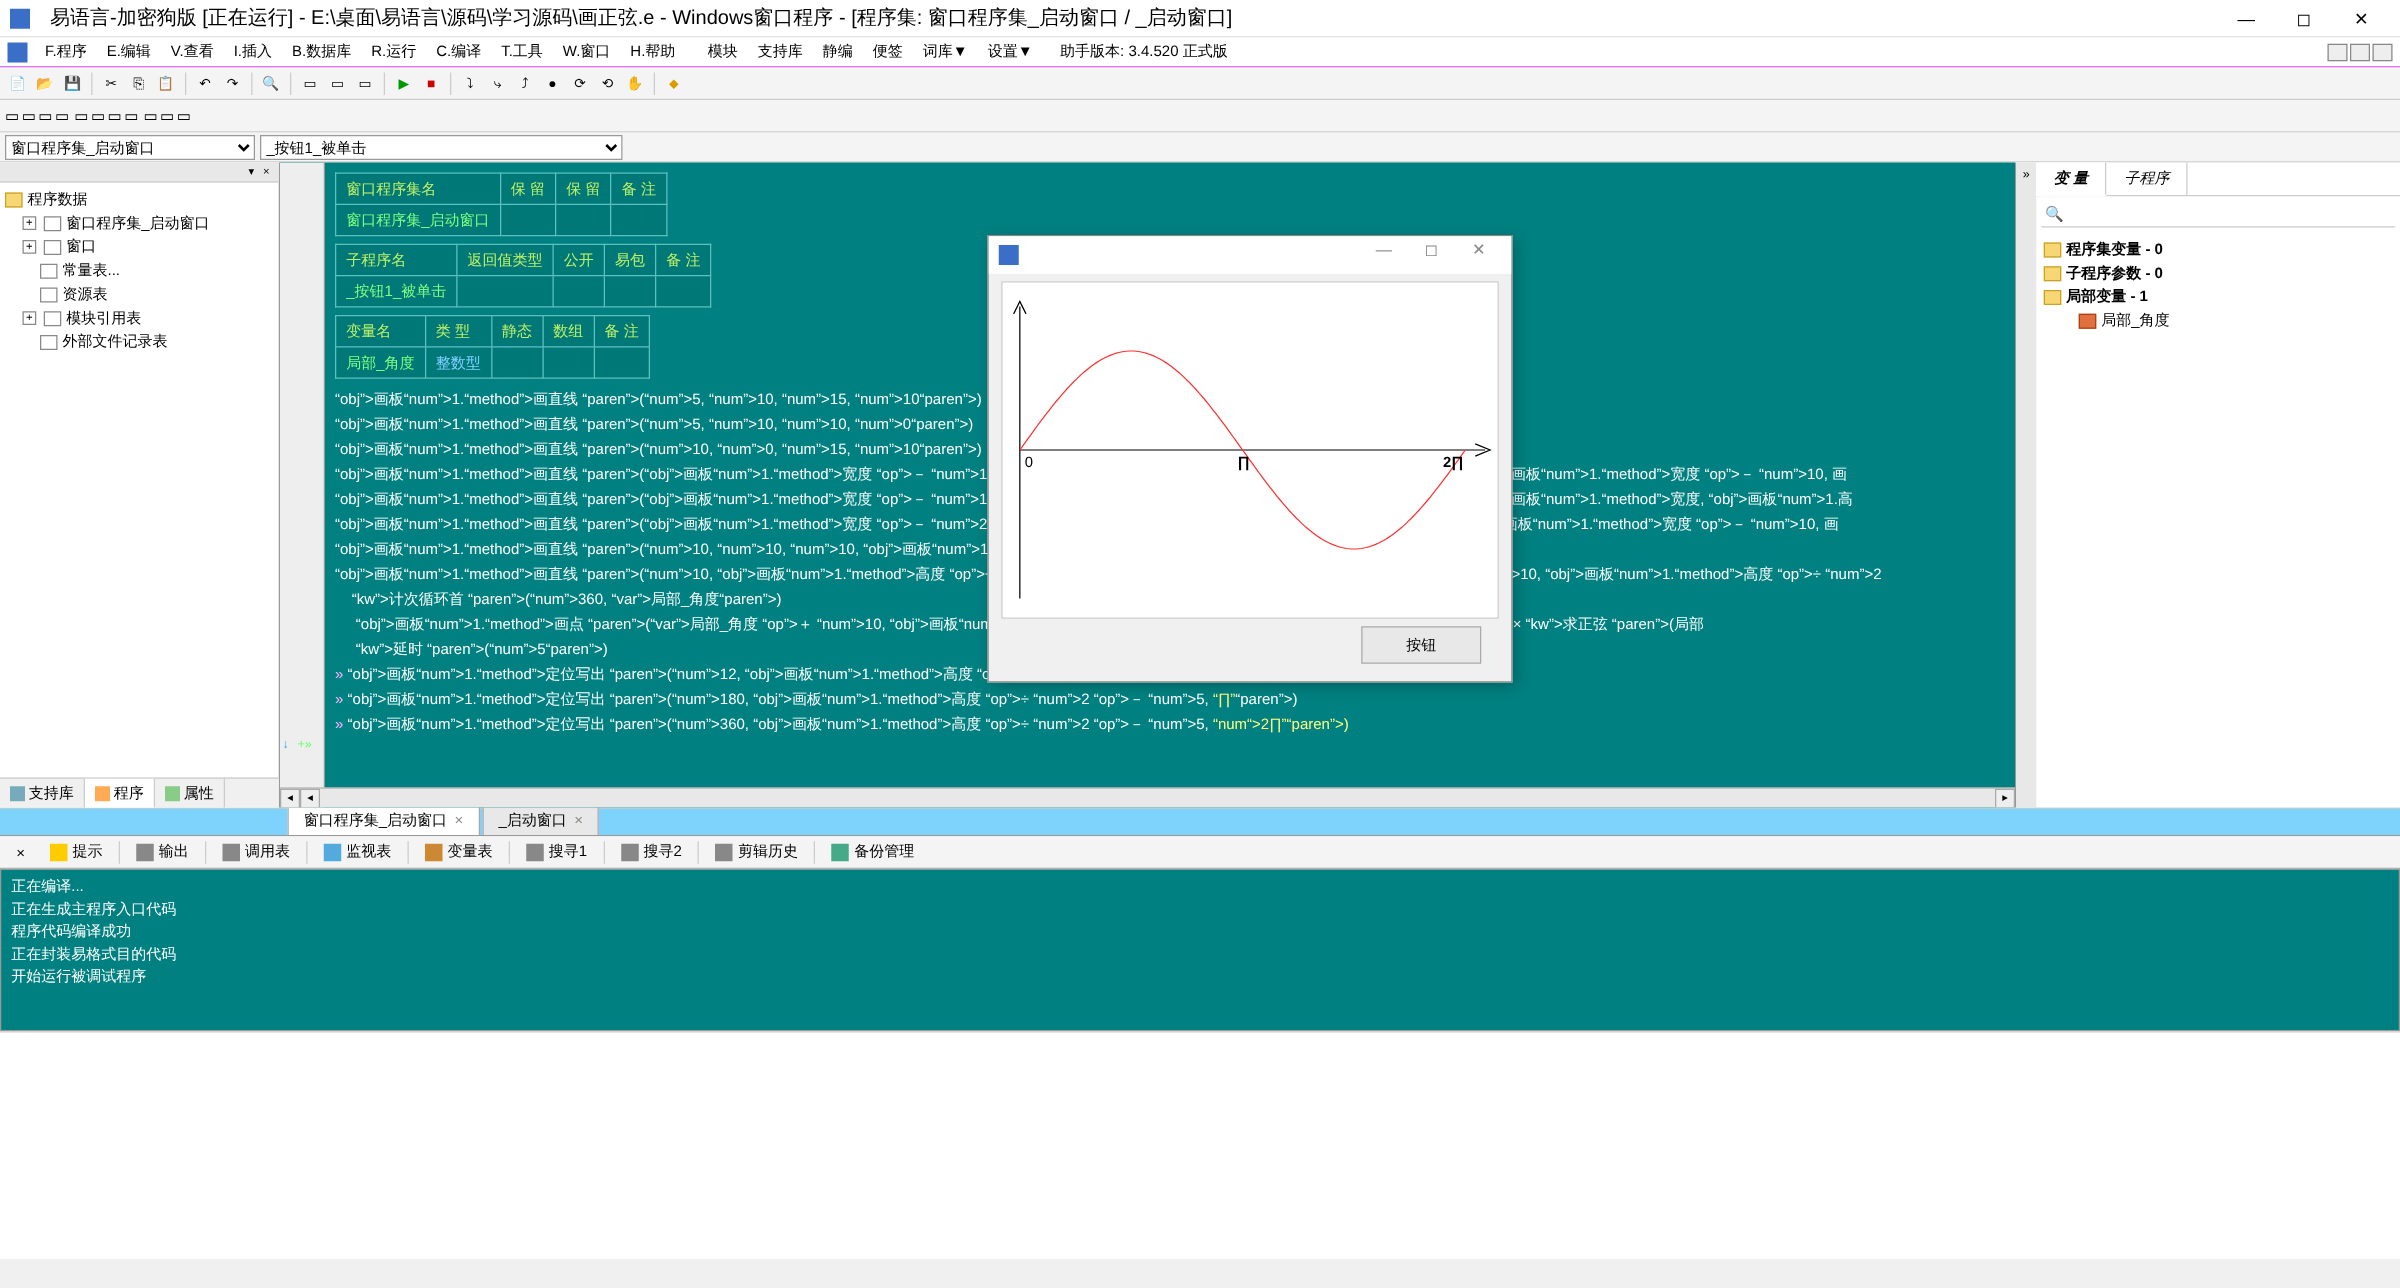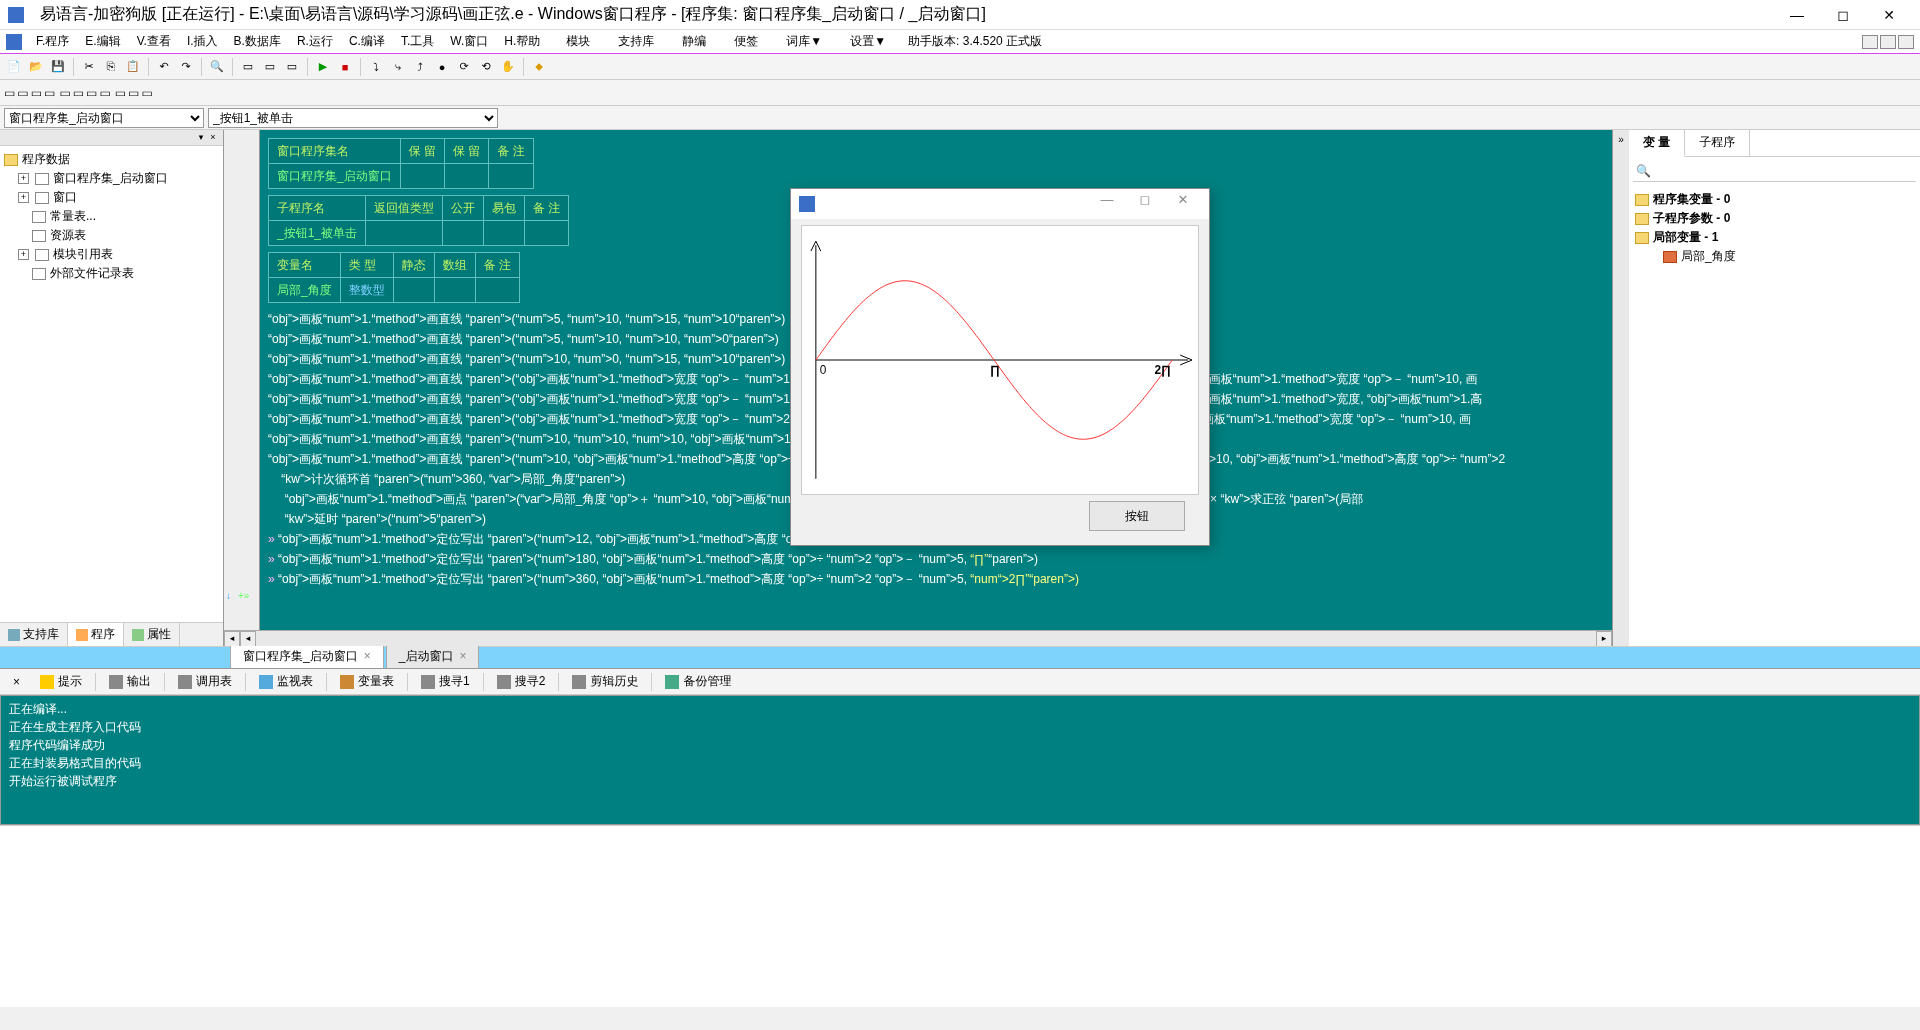--- a/index.html
+++ b/index.html
@@ -6,21 +6,21 @@
 body { background: #f0f0f0; width: 1920px; height: 1030px; overflow: hidden; position: relative; }
 
 .titlebar { height: 30px; background: #fff; display: flex; align-items: center; padding: 0 8px; border-bottom: 1px solid #ddd; }
 .titlebar .icon { width: 16px; height: 16px; background: #3b6fc7; margin-right: 6px; }
 .titlebar .title { flex: 1; font-size: 16px; margin-left: 10px; }
 .titlebar .win-btn { width: 46px; height: 30px; display: flex; align-items: center; justify-content: center; cursor: pointer; font-size: 14px; }
 
 .menubar { height: 24px; background: #fff; display: flex; align-items: center; padding: 0 6px; border-bottom: 1px solid #d946ef; }
 .menubar .menu-item { padding: 2px 8px; cursor: pointer; }
 .menubar .sep { width: 10px; }
-.menubar .extras { display: flex; gap: 12px; }
+.menubar .extras { display: flex; gap: 0; }
 .menubar .right-icons { margin-left: auto; display: flex; gap: 2px; }
 .menubar .ri { width: 16px; height: 14px; border: 1px solid #888; background: #eee; cursor: pointer; }
 
 .toolbar { height: 26px; background: #f4f4f4; display: flex; align-items: center; padding: 0 4px; border-bottom: 1px solid #ccc; gap: 2px; }
 .toolbar .tb { width: 20px; height: 20px; border: 1px solid transparent; display: flex; align-items: center; justify-content: center; cursor: pointer; font-size: 11px; }
 .toolbar .tsep { width: 1px; height: 18px; background: #ccc; margin: 0 3px; }
 
 .toolbar2 { height: 26px; background: #f4f4f4; display: flex; align-items: center; padding: 0 4px; border-bottom: 1px solid #ccc; gap: 2px; }
 
 .combobar { height: 24px; background: #f4f4f4; display: flex; align-items: center; padding: 2px 4px; border-bottom: 1px solid #ccc; gap: 4px; }
@@ -62,21 +62,21 @@
 
 .code-scrollbar-h { position: absolute; left: 0; right: 0; bottom: 0; height: 16px; background: #ddd; border-top: 1px solid #aaa; display: flex; }
 .csb-btn { width: 16px; height: 16px; background: #eee; border: 1px solid #aaa; text-align: center; line-height: 12px; font-size: 9px; cursor: pointer; }
 .csb-track { flex: 1; background: #e8e8e8; }
 
 .right-panel { width: 308px; background: #fff; border-left: 1px solid #999; display: flex; flex-direction: column; }
 .rp-collapse { width: 16px; background: #e8e8e8; text-align: center; cursor: pointer; font-size: 10px; padding-top: 4px; }
 .rp-wrap { display: flex; height: 100%; }
 .rp-body { flex: 1; display: flex; flex-direction: column; }
 .rp-tabs { display: flex; border-bottom: 1px solid #ccc; }
-.rp-tabs .rt { padding: 4px 14px; border-right: 1px solid #ccc; cursor: pointer; }
+.rp-tabs .rt { padding: 4px 14px; border-right: 1px solid #ccc; cursor: pointer; font-style: italic; }
 .rp-tabs .rt.active { background: #fff; border-bottom: 2px solid #fff; margin-bottom: -1px; font-weight: bold; }
 .rp-search { padding: 4px; }
 .rp-search input { width: 100%; border: none; border-bottom: 1px solid #ccc; padding: 3px; color: #4a90d9; }
 .rp-tree { padding: 4px 6px; flex: 1; }
 .rp-item { padding: 1px 0; display: flex; align-items: center; gap: 4px; font-weight: bold; }
 .rp-item.sub { padding-left: 28px; font-weight: normal; }
 .rp-icon { width: 14px; height: 12px; display: inline-block; background: #f7d774; border: 1px solid #c9a227; }
 .rp-icon.red { background: #e07040; border-color: #b04010; }
 
 .editor-tabs { height: 22px; background: #7dd3fc; border-top: 1px solid #ccc; display: flex; align-items: flex-end; padding-left: 230px; }

